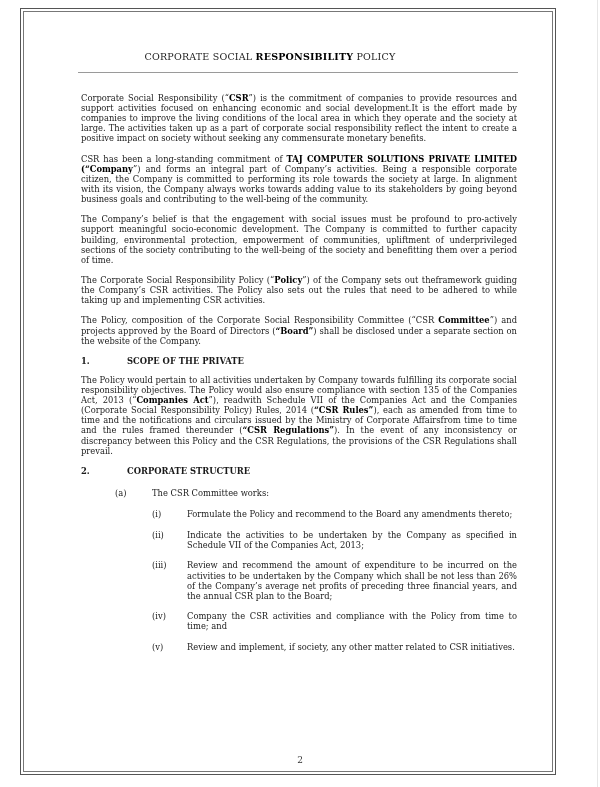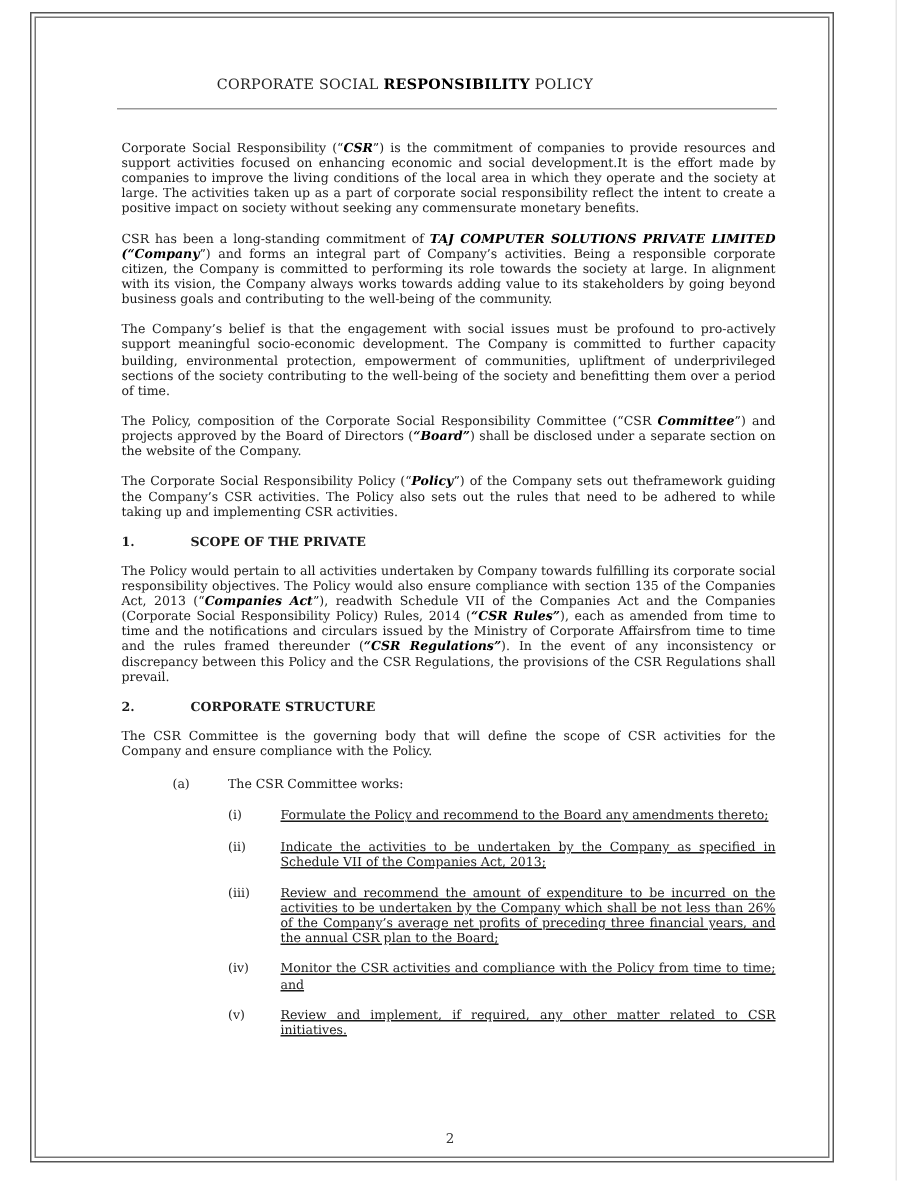--- a/index.html
+++ b/index.html
@@ -9,82 +9,81 @@
     .frame-outer { position: absolute; left: 20px; top: 8px; width: 536px; height: 767px;
                    border: 1px solid #555; box-sizing: border-box; }
     .frame-inner { position: absolute; left: 23px; top: 11px; width: 530px; height: 761px;
                    border: 1px solid #777; box-sizing: border-box; }
     .title { position: absolute; left: 0; width: 540px; top: 51px; text-align: center;
              font-size: 9.5px; letter-spacing: 0.2px; color: #222; }
     .title b { font-weight: bold; color: #000; }
     .rule { position: absolute; left: 78px; width: 440px; top: 72px; height: 1px; background: #9a9a9a; }
     .content { position: absolute; left: 81px; top: 93px; width: 436px; font-size: 8.35px; line-height: 10.1px; }
     p { margin: 0 0 10.2px 0; text-align: justify; }
-    p b { font-weight: bold; color: #000; font-style: italic; }
+    p b { font-weight: bold; color: #000; }
     .sec { display: flex; margin: 2px 0 9px 0; font-size: 8.4px; font-weight: bold; }
     .sec .num { width: 46px; }
     .sub-a { display: flex; margin: 12px 0 11px 34px; }
     .sub-a .lbl { width: 37px; }
     .item { display: flex; margin: 0 0 10.5px 71px; }
     .item .lbl { width: 35px; flex: none; }
-    .item .txt { flex: 1; text-align: justify; text-decoration: underline; }
+    .item .txt { flex: 1; text-align: justify; }
     .pageno { position: absolute; left: 0; width: 600px; top: 755px; text-align: center; font-size: 9px; color: #333; }
   </style>
 </head>
 <body>
 
 <div class="page-edge"></div>
 <div class="frame-outer"></div>
 <div class="frame-inner"></div>
 
 <div class="title"><span>CORPORATE SOCIAL </span><b>RESPONSIBILITY</b><span> POLICY</span></div>
 <div class="rule"></div>
 
 <div class="content">
   <div id="intro">
       <p><span>Corporate Social Responsibility (“</span><b>CSR</b><span>”) is the commitment of companies to provide resources and support activities focused on enhancing economic and social development.It is the effort made by companies to improve the living conditions of the local area in which they operate and the society at large. The activities taken up as a part of corporate social responsibility reflect the intent to create a positive impact on society without seeking any commensurate monetary benefits.</span></p>
       <p><span>CSR has been a long-standing commitment of </span><b>TAJ COMPUTER SOLUTIONS PRIVATE LIMITED (“Company</b><span>”) and forms an integral part of Company’s activities. Being a responsible corporate citizen, the Company is committed to performing its role towards the society at large. In alignment with its vision, the Company always works towards adding value to its stakeholders by going beyond business goals and contributing to the well-being of the community.</span></p>
       <p><span>The Company’s belief is that the engagement with social issues must be profound to pro-actively support meaningful socio-economic development. The Company is committed to further capacity building, environmental protection, empowerment of communities, upliftment of underprivileged sections of the society contributing to the well-being of the society and benefitting them over a period of time.</span></p>
+      <p><span>The Corporate Social Responsibility Policy (“</span><b>Policy</b><span>”) of the Company sets out theframework guiding the Company’s CSR activities. The Policy also sets out the rules that need to be adhered to while taking up and implementing CSR activities.</span></p>
       <p><span>The Policy, composition of the Corporate Social Responsibility Committee (“CSR </span><b>Committee</b><span>”) and projects approved by the Board of Directors (</span><b>“Board”</b><span>) shall be disclosed under a separate section on the website of the Company.</span></p>
-      <p><span>The Corporate Social Responsibility Policy (“</span><b>Policy</b><span>”) of the Company sets out theframework guiding the Company’s CSR activities. The Policy also sets out the rules that need to be adhered to while taking up and implementing CSR activities.</span></p>
     </div>
 
   <div class="sec">
     <span class="num">1.</span>
     <span>SCOPE OF THE PRIVATE</span>
   </div>
   <p id="sec1"><span>The Policy would pertain to all activities undertaken by Company towards fulfilling its corporate social responsibility objectives. The Policy would also ensure compliance with section 135 of the Companies Act, 2013 (“</span><b>Companies Act</b><span>”), readwith Schedule VII of the Companies Act and the Companies (Corporate Social Responsibility Policy) Rules, 2014 (</span><b>“CSR Rules”</b><span>), each as amended from time to time and the notifications and circulars issued by the Ministry of Corporate Affairsfrom time to time and the rules framed thereunder (</span><b>“CSR Regulations”</b><span>). In the event of any inconsistency or discrepancy between this Policy and the CSR Regulations, the provisions of the CSR Regulations shall prevail.</span></p>
 
   <div class="sec">
     <span class="num">2.</span>
     <span>CORPORATE STRUCTURE</span>
   </div>
-  <p>The CSR Committee is the governing body that will define the scope of CSR activities for the Company and ensure compliance with the Policy.</p>
 
   <div class="sub-a">
     <span class="lbl">(a)</span>
     <span>The CSR Committee works:</span>
   </div>
   <div id="items">
       <div class="item">
         <span class="lbl">(i)</span>
         <span class="txt">Formulate the Policy and recommend to the Board any amendments thereto;</span>
       </div>
       <div class="item">
         <span class="lbl">(ii)</span>
         <span class="txt">Indicate the activities to be undertaken by the Company as specified in Schedule VII of the Companies Act, 2013;</span>
       </div>
       <div class="item">
         <span class="lbl">(iii)</span>
         <span class="txt">Review and recommend the amount of expenditure to be incurred on the activities to be undertaken by the Company which shall be not less than 26% of the Company’s average net profits of preceding three financial years, and the annual CSR plan to the Board;</span>
       </div>
       <div class="item">
         <span class="lbl">(iv)</span>
-        <span class="txt">Monitor the CSR activities and compliance with the Policy from time to time; and</span>
+        <span class="txt">Company the CSR activities and compliance with the Policy from time to time; and</span>
       </div>
       <div class="item">
         <span class="lbl">(v)</span>
-        <span class="txt">Review and implement, if required, any other matter related to CSR initiatives.</span>
+        <span class="txt">Review and implement, if society, any other matter related to CSR initiatives.</span>
       </div>
     </div>
 </div>
 
 <div class="pageno">2</div>
 
 </body></html>

